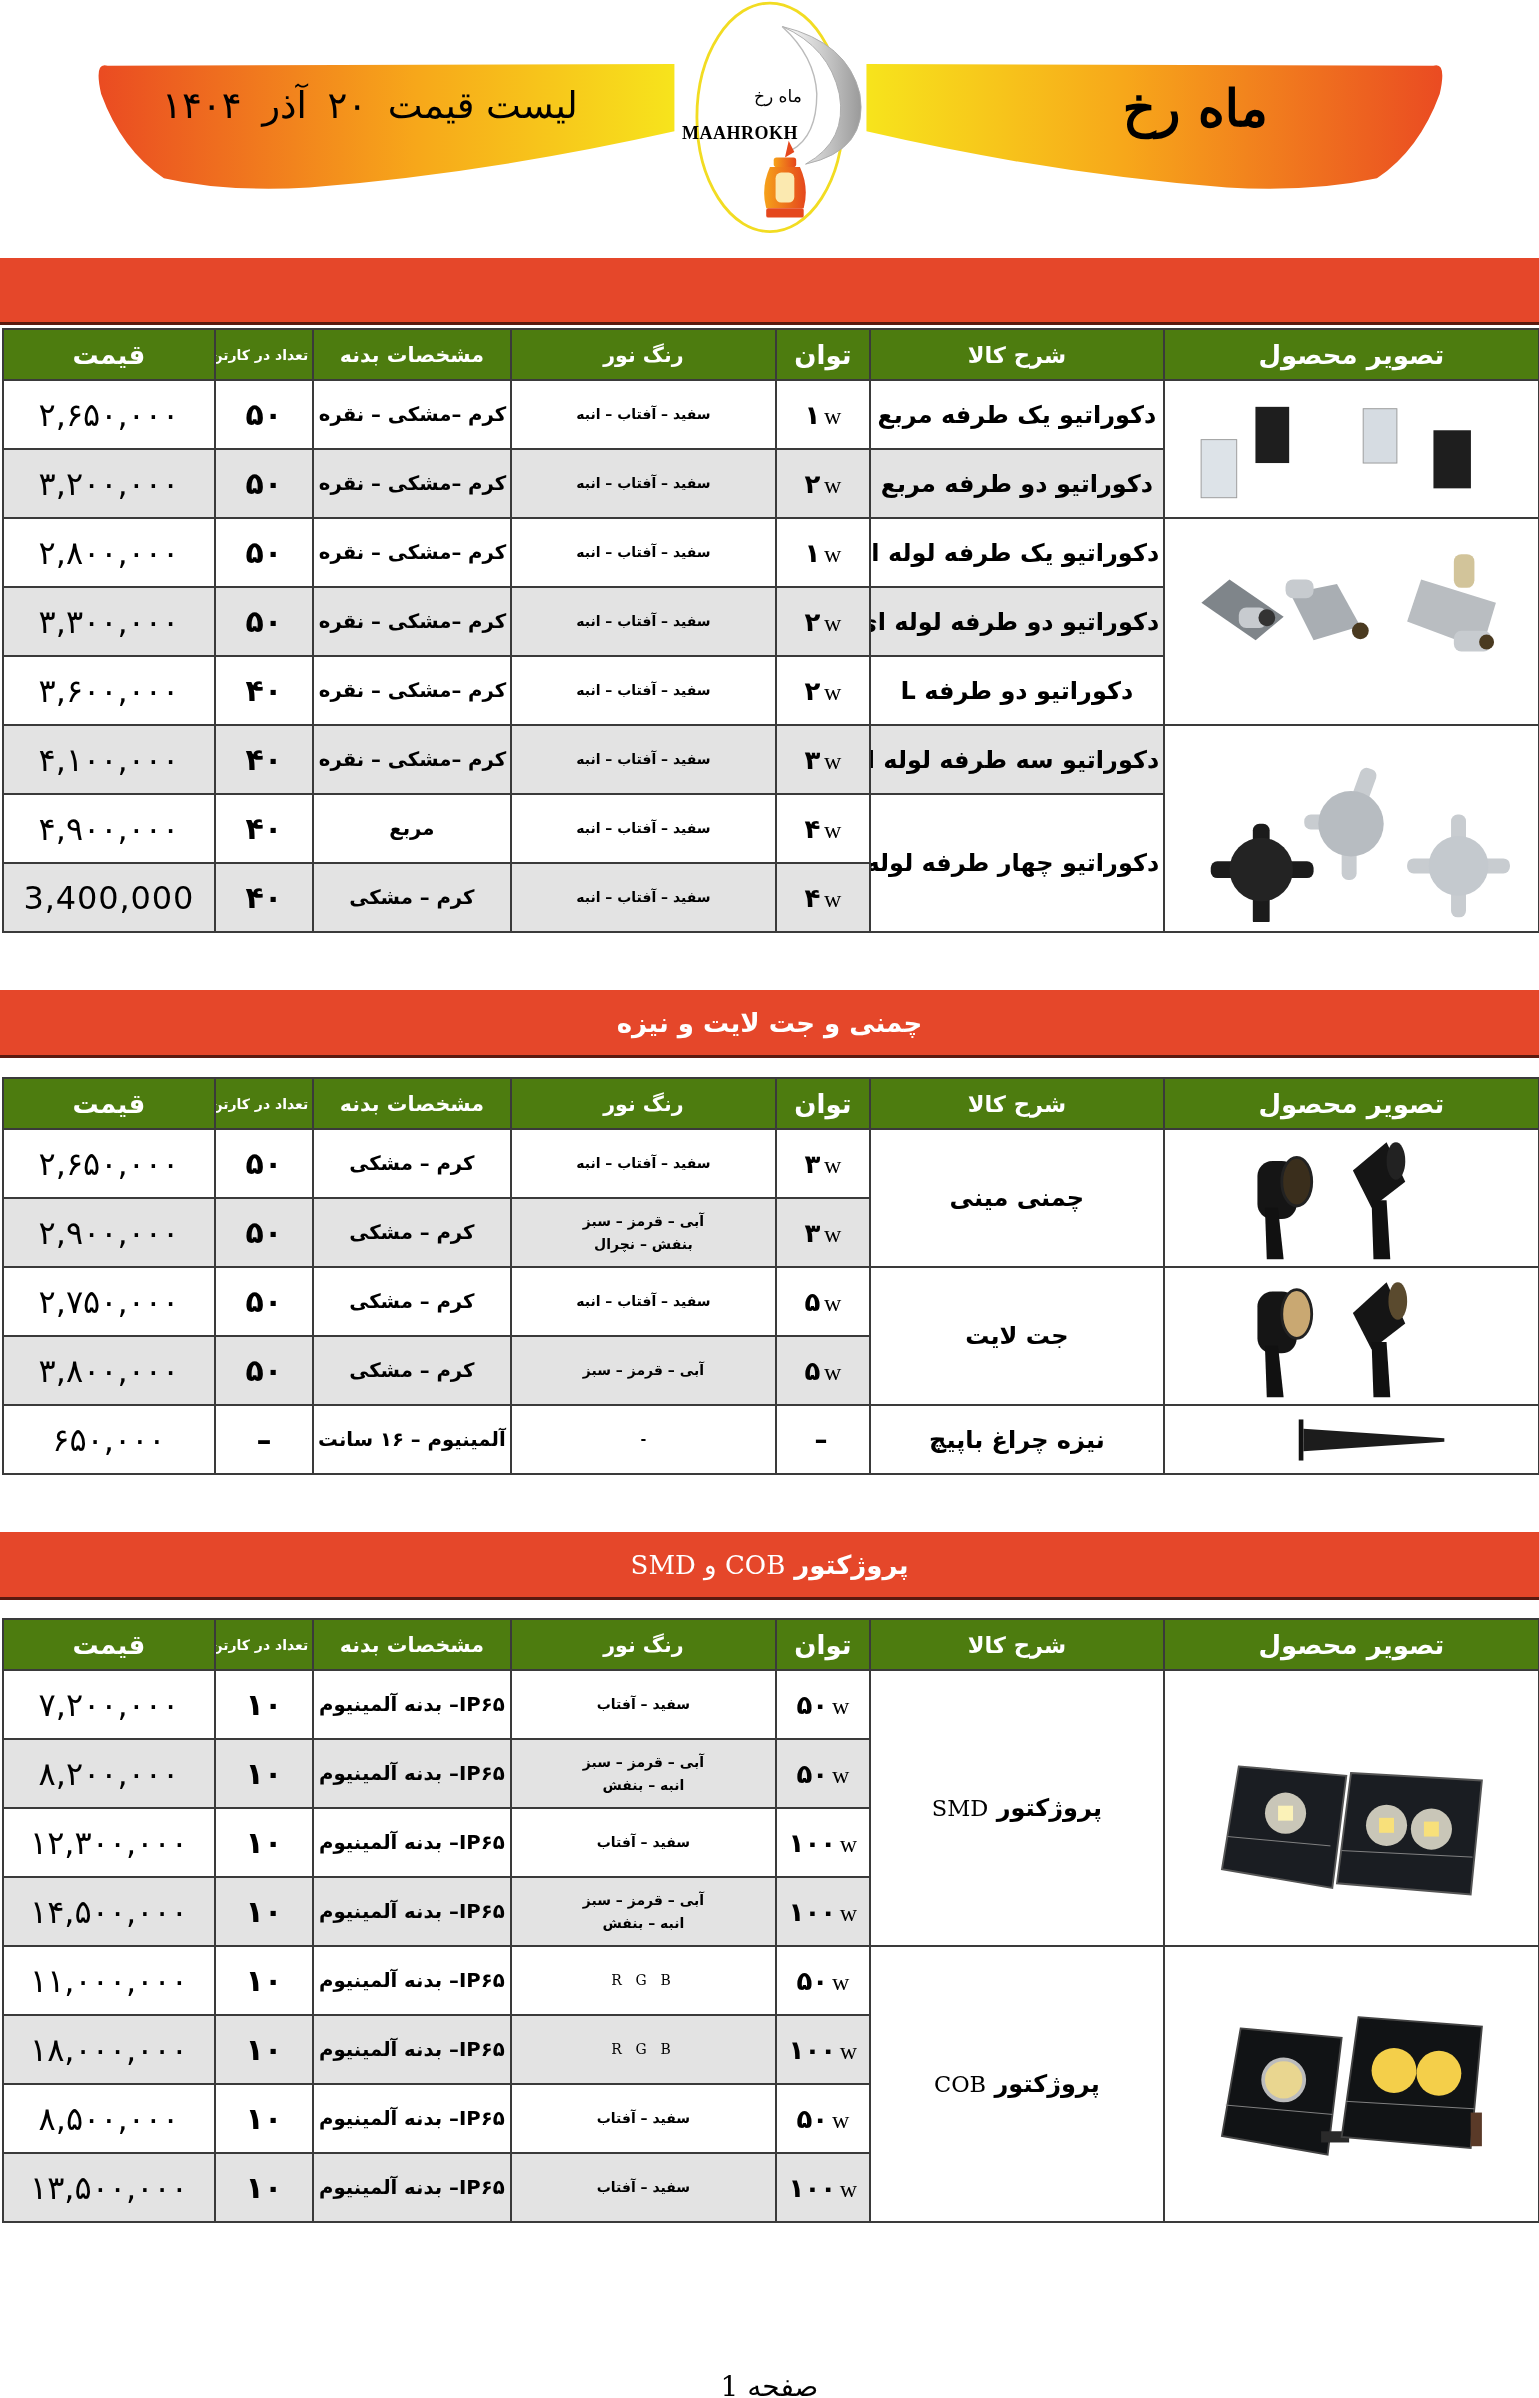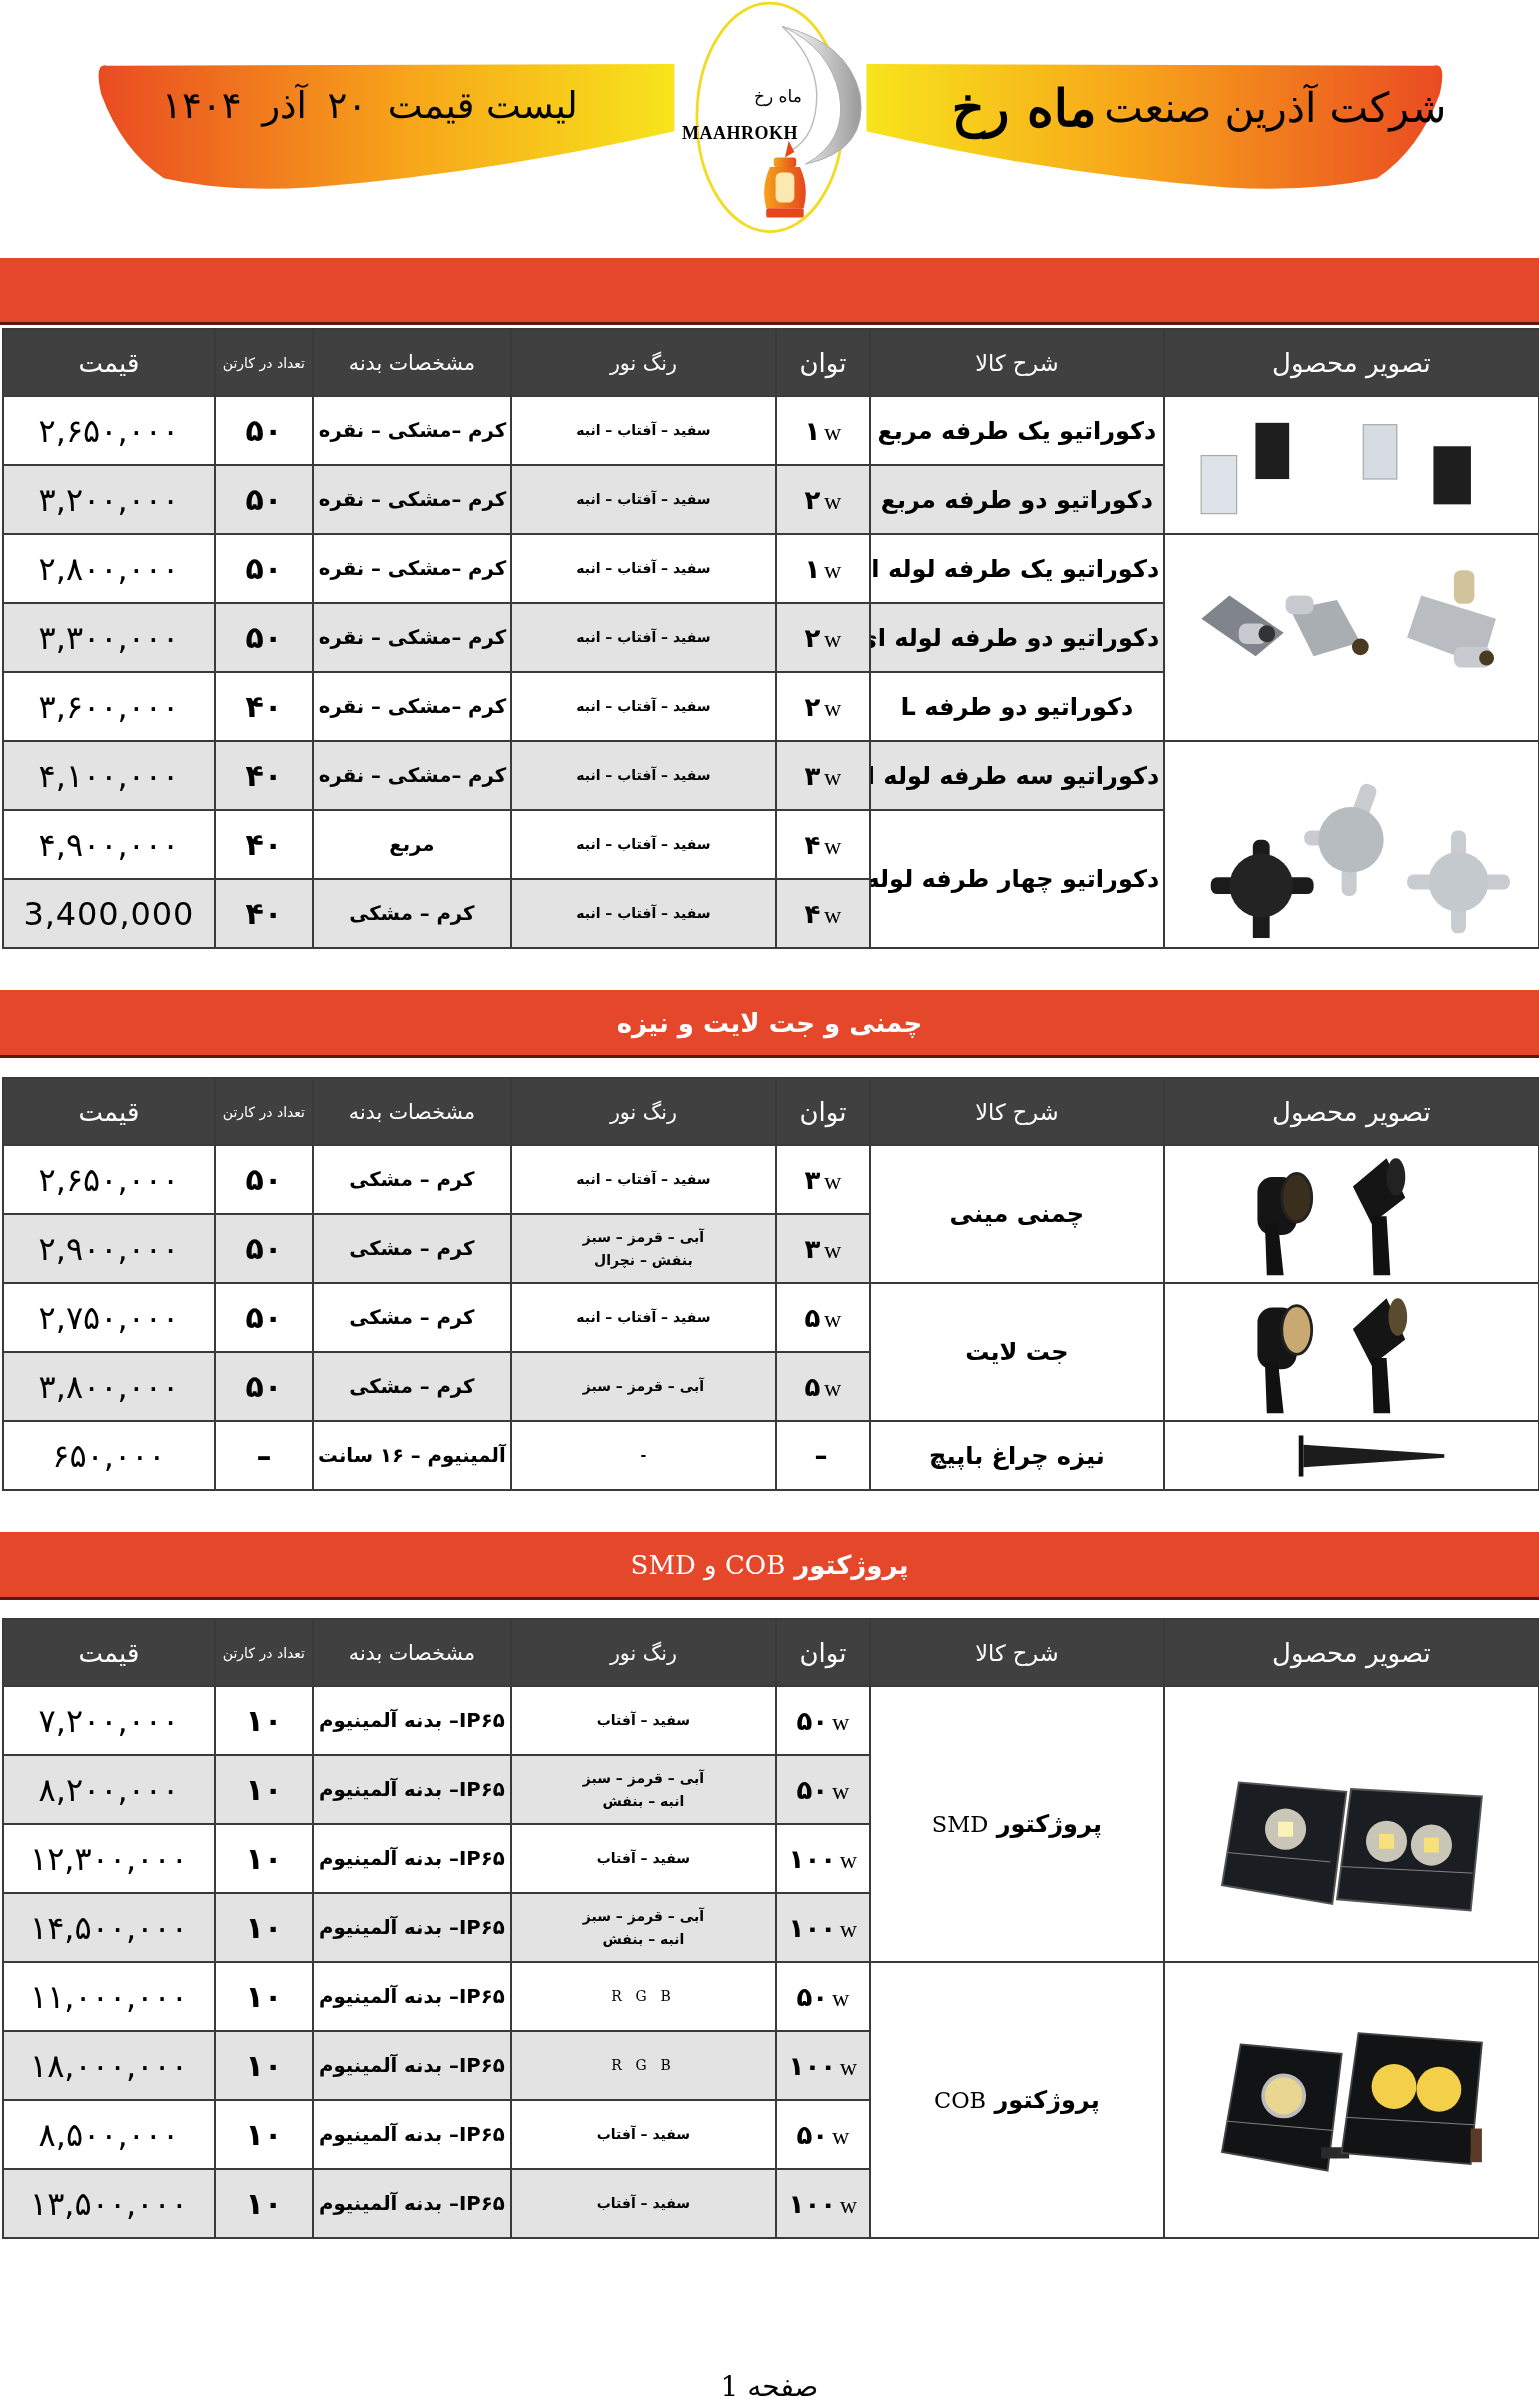--- a/index.html
+++ b/index.html
@@ -36,22 +36,22 @@
   .ptable {
     position: absolute; left: 1.9px; width: 1536px;
     border-collapse: collapse; table-layout: fixed; direction: ltr;
     border: 2.8px solid #2b2b2b;
   }
   .ptable td, .ptable th {
     border: 2.8px double #3a3a3a; text-align: center; vertical-align: middle; padding: 0 3.7px;
     overflow: hidden; white-space: nowrap;
   }
   .ptable th {
-    background: #404040; color: #fff; font-weight: normal; font-size: 26px; direction: rtl;
-    height: 67px;
+    background: #4d7c0f; color: #fff; font-weight: bold; font-size: 26px; direction: rtl;
+    height: 51px;
   }
   .ptable th.small { font-size: 14px; }
   .ptable tr.odd td { background: #ffffff; }
   .ptable tr.even td { background: #e3e3e3; text-align: center; }
   .ptable td.merged { background: #ffffff !important; }
   .ptable td { height: 69px; }
 
   .c-price { font-size: 32px; font-weight: normal; letter-spacing: 0.9px; }
   .c-qty { font-size: 30px; font-weight: bold; }
   .c-body { font-size: 19.7px; font-weight: bold; direction: rtl; }
@@ -110,21 +110,20 @@
     <rect x="828" y="184" width="20" height="32" rx="6" fill="#fbe9b0"></rect>
     <rect x="818" y="222" width="40" height="10" rx="2" fill="#e5471d"></rect>
   </svg>
   <div class="banner-title-left">
     <span>لیست قیمت</span>
     <span>۲۰</span>
     <span>آذر</span>
     <span>۱۴۰۴</span>
   </div>
   <div class="banner-title-right">
-    <span>شرکت آذرین صنعت</span>
     <b>ماه رخ</b>
   </div>
   <div class="logo-text-fa">ماه رخ</div>
   <div class="logo-text-en">MAAHROKH</div>
 </div>
 
 <div class="section-bar" style="top:258px;height:67px;">
   <span></span>
 </div>
 

